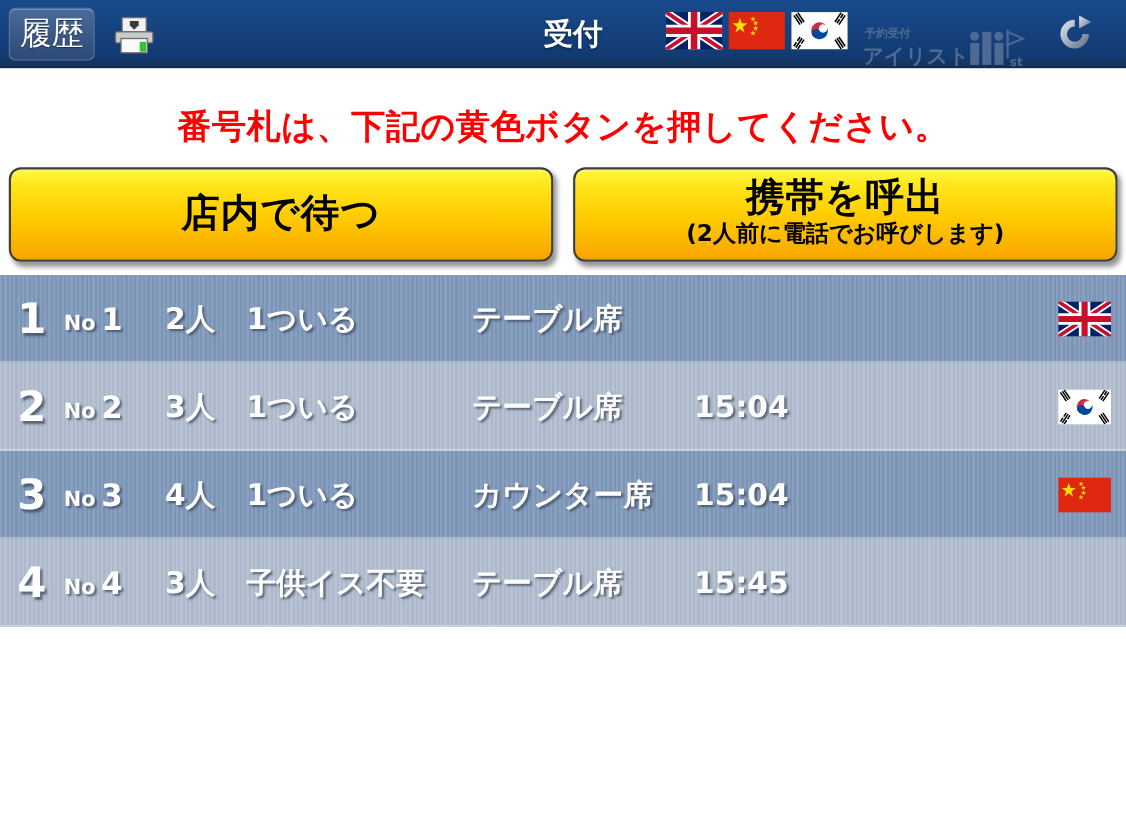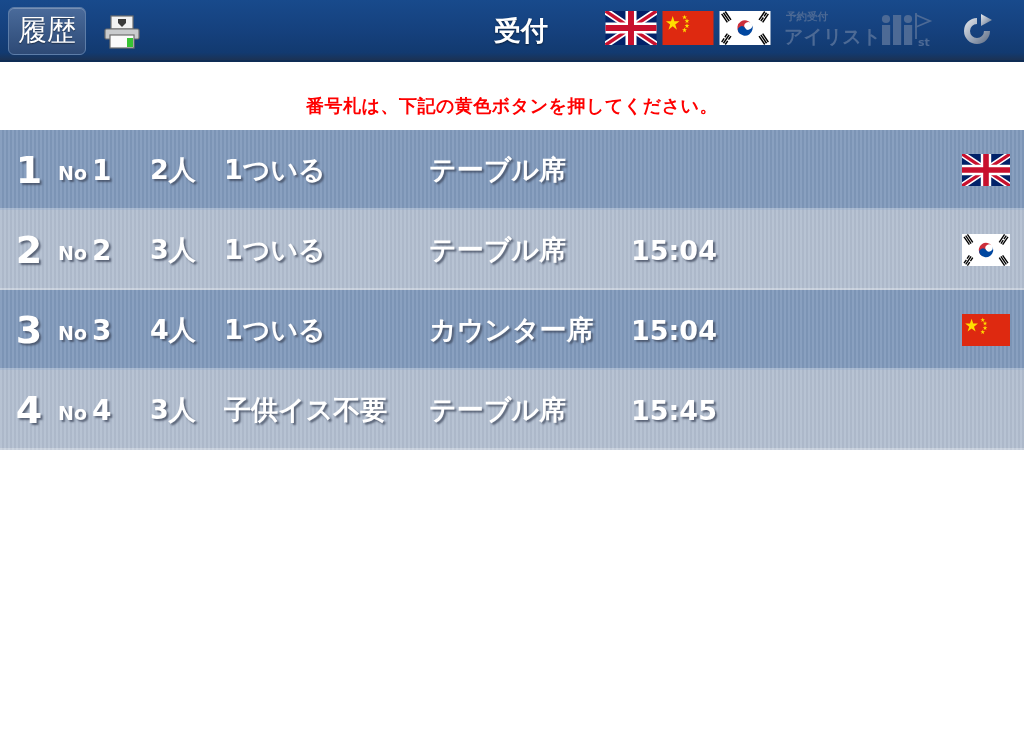--- a/index.html
+++ b/index.html
@@ -40,21 +40,21 @@
     text-shadow:0 1px 2px rgba(0,0,0,.5);
     pointer-events:none;
     padding-left:18px;
   }
   .flags-wrap {
     position:absolute; left:605px; top:11px;
     display:flex; gap:5px; align-items:center;
   }
   .flag { width:52px; height:34px; cursor:pointer; display:block; }
   .logo {
-    position:absolute; left:784px; top:7px;
+    position:absolute; left:784px; top:21px;
     width:155px; height:44px; pointer-events:none;
   }
   .refresh-icon {
     position:absolute; left:957px; top:12px;
     width:40px; height:38px; cursor:pointer;
   }
 
   
   .main { position:relative; width:1024px; background:#ffffff; }
   .wait-count {
@@ -65,21 +65,21 @@
     color:#000000;
     letter-spacing:-1px;
     line-height:1.05;
   }
   .wait-count .num { font-size:96px; }
 
   .notice-red {
     text-align:center;
     margin-top:32px;
     color:#fe0000;
-    font-size:18px;
+    font-size:31px;
     font-weight:bold;
     letter-spacing:.5px;
   }
   .notice-black {
     text-align:center;
     margin-top:9px;
     color:#000000;
     font-size:27px;
     font-weight:bold;
     letter-spacing:.5px;
@@ -269,20 +269,29 @@
       <polygon points="24,2 35,8 24,14" fill="url(#rg)"></polygon>
     </svg>
   </span>
 </div>
 
 <div class="main">
 
 
   <div class="notice-red">番号札は、下記の黄色ボタンを押してください。</div>
 
+  <div class="btn-row">
+    <div class="ybtn">
+      <span class="label">店内で待つ</span>
+    </div>
+    <div class="ybtn two-line">
+      <span class="label">携帯を呼出</span>
+      <span class="sub">(2人前に電話でお呼びします)</span>
+    </div>
+  </div>
 
   <div class="list">
 
     <div class="row odd">
       <div class="c-seq">1</div>
       <div class="c-no">
         <span class="nolabel">No</span>
         <span>1</span>
       </div>
       <div class="c-people">2人</div>

